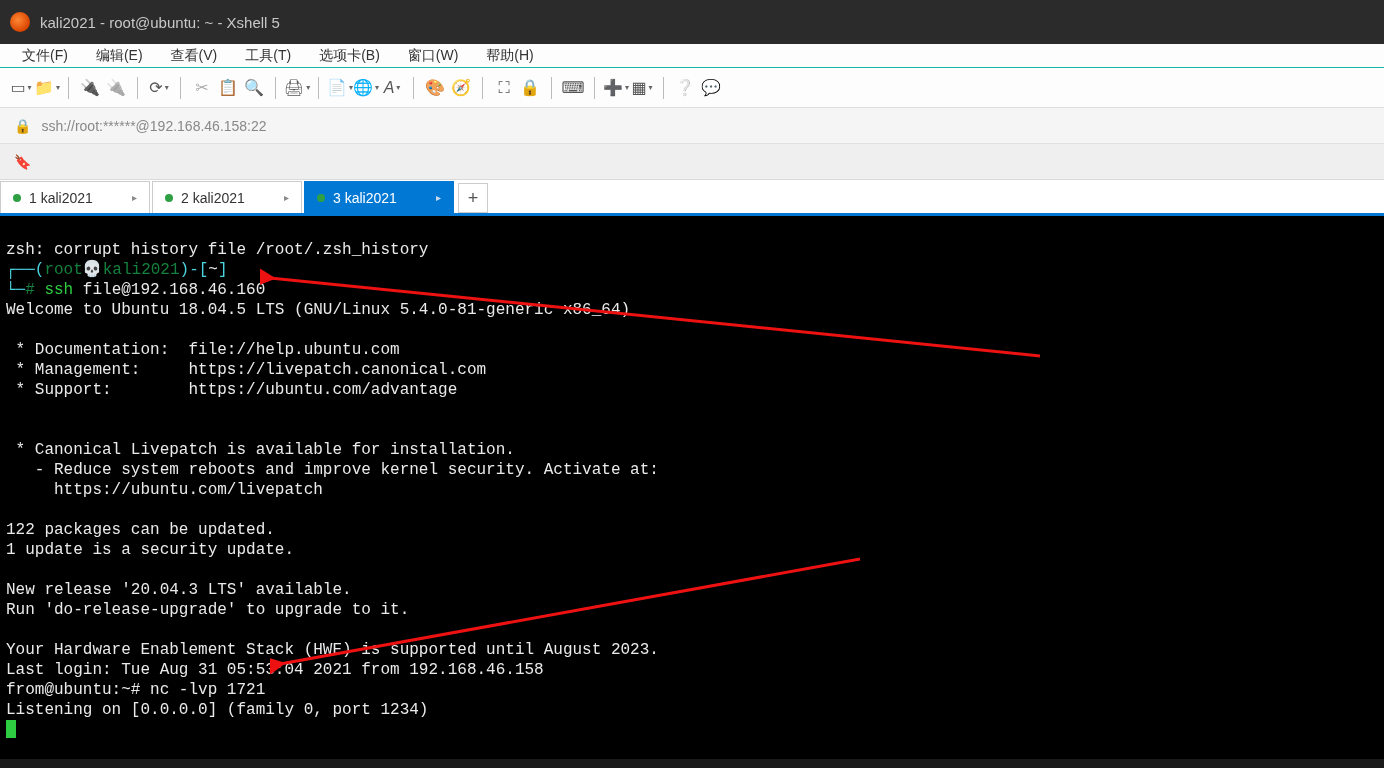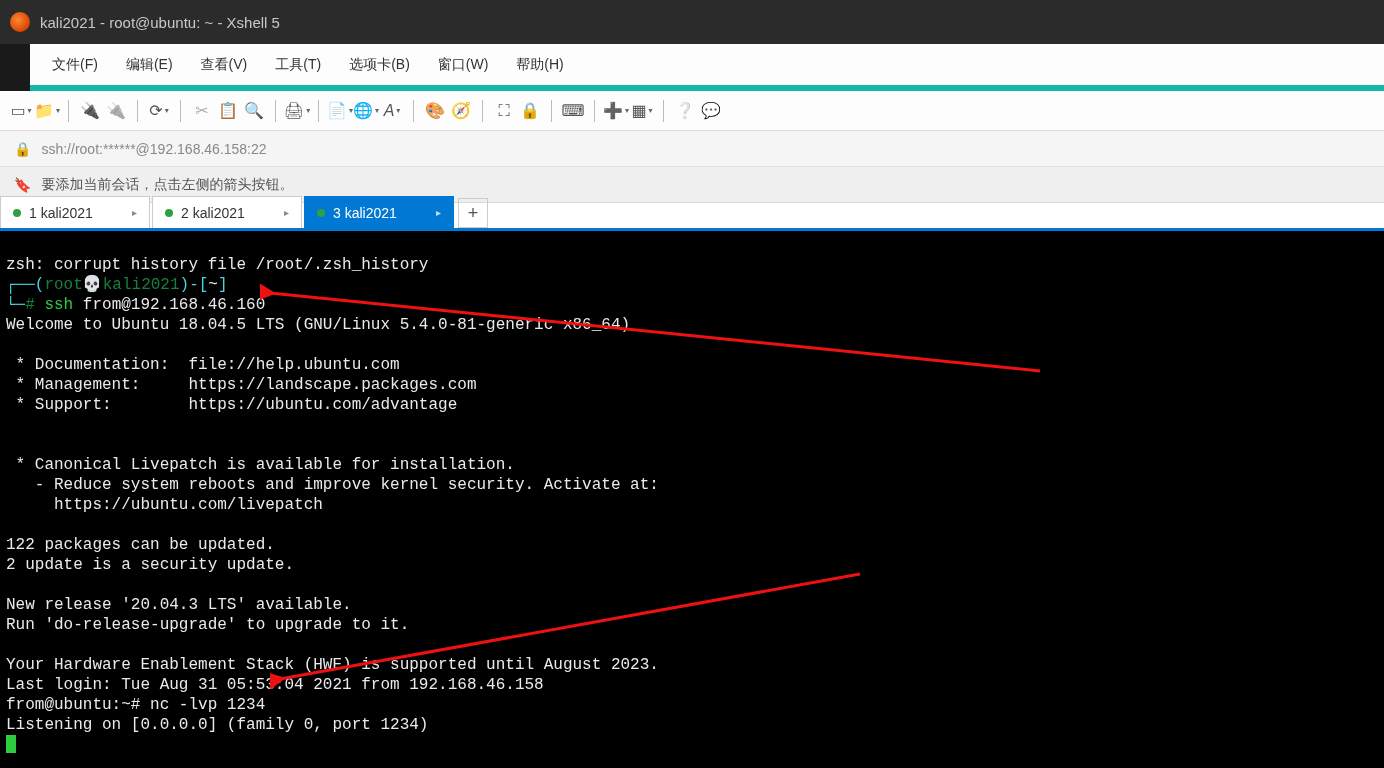--- a/index.html
+++ b/index.html
@@ -21,28 +21,27 @@
   font-size: 15px;
 }
 .titlebar .icon {
   width: 20px; height: 20px;
   background: radial-gradient(circle at 40% 40%, #ff8833, #d84400 70%);
   border-radius: 50%;
   margin-right: 10px;
 }
 .menubar {
   background: #fdfdfd;
-  border-bottom: 6px solid #14b8a6;
-  height: 47px;
+  border-bottom: 1px solid #14b8a6;
+  height: 24px;
   display: flex;
   align-items: center;
   padding: 0 8px;
   font-size: 14px;
   color: #333;
-  margin-left: 30px;
 }
 .menubar span { padding: 4px 14px; cursor: default; }
 .toolbar {
   background: #fdfdfd;
   border-bottom: 1px solid #ddd;
   height: 40px;
   display: flex;
   align-items: center;
   padding: 0 10px;
   gap: 4px;
@@ -84,21 +83,21 @@
   align-items: center;
   padding: 0 14px;
   font-size: 14px;
   color: #555;
   gap: 10px;
 }
 .tabstrip {
   background: #fff;
   display: flex;
   align-items: flex-end;
-  height: 28px;
+  height: 36px;
   border-bottom: 3px solid #0078d4;
 }
 .tab {
   height: 32px;
   min-width: 150px;
   border: 1px solid #ccc;
   border-bottom: none;
   display: flex;
   align-items: center;
   padding: 0 12px;
@@ -211,21 +210,20 @@
   <span class="tb">💬</span>
 </div>
 
 <div class="addressbar">
   <span>🔒</span>
   <span>ssh://root:******@192.168.46.158:22</span>
 </div>
 
 <div class="hintbar">
   <span>🔖</span>
-  <span>要添加当前会话，点击左侧的箭头按钮。</span>
 </div>
 
 <div class="tabstrip">
   <div class="tab">
     <span class="dot"></span>
     <span>1 kali2021</span>
     <span class="close">▸</span>
   </div>
   <div class="tab">
     <span class="dot"></span>
@@ -238,41 +236,41 @@
     <span class="close" style="color:#cde">▸</span>
   </div>
   <div class="newtab">
     <span>+</span>
   </div>
 </div>
 
 <div class="terminal">
 <span>zsh: corrupt history file /root/.zsh_history</span>
 <span class="c-cyan">┌──(</span><span class="c-red">root💀kali2021</span><span class="c-cyan">)-[</span><span>~</span><span class="c-cyan">]</span>
-<span class="c-cyan">└─</span><span class="c-red"># </span><span class="c-green">ssh</span><span> from@192.168.46.160</span>
+<span class="c-cyan">└─</span><span class="c-red"># </span><span class="c-green">ssh</span><span> file@192.168.46.160</span>
 <span>Welcome to Ubuntu 18.04.5 LTS (GNU/Linux 5.4.0-81-generic x86_64)</span>
 
 <span> * Documentation:  file://help.ubuntu.com</span>
-<span> * Management:     https://landscape.packages.com</span>
+<span> * Management:     https://livepatch.canonical.com</span>
 <span> * Support:        https://ubuntu.com/advantage</span>
 
 
 <span> * Canonical Livepatch is available for installation.</span>
 <span>   - Reduce system reboots and improve kernel security. Activate at:</span>
 <span>     https://ubuntu.com/livepatch</span>
 
 <span>122 packages can be updated.</span>
-<span>2 update is a security update.</span>
+<span>1 update is a security update.</span>
 
 <span>New release '20.04.3 LTS' available.</span>
 <span>Run 'do-release-upgrade' to upgrade to it.</span>
 
 <span>Your Hardware Enablement Stack (HWE) is supported until August 2023.</span>
 <span>Last login: Tue Aug 31 05:53:04 2021 from 192.168.46.158</span>
-<span>from@ubuntu:~# </span><span>nc -lvp 1234</span>
+<span>from@ubuntu:~# </span><span>nc -lvp 1721</span>
 <span>Listening on [0.0.0.0] (family 0, port 1234)</span>
 <span class="cursor"></span>
 
   
   <svg class="arrow" style="left:260px; top:42px; width:790px; height:100px;" viewBox="0 0 790 100">
     <defs>
       <marker id="ah1" markerWidth="12" markerHeight="12" refX="2" refY="6" orient="auto">
         <path d="M12,0 L0,6 L12,12 L8,6 Z" fill="#e11"></path>
       </marker>
     </defs>

